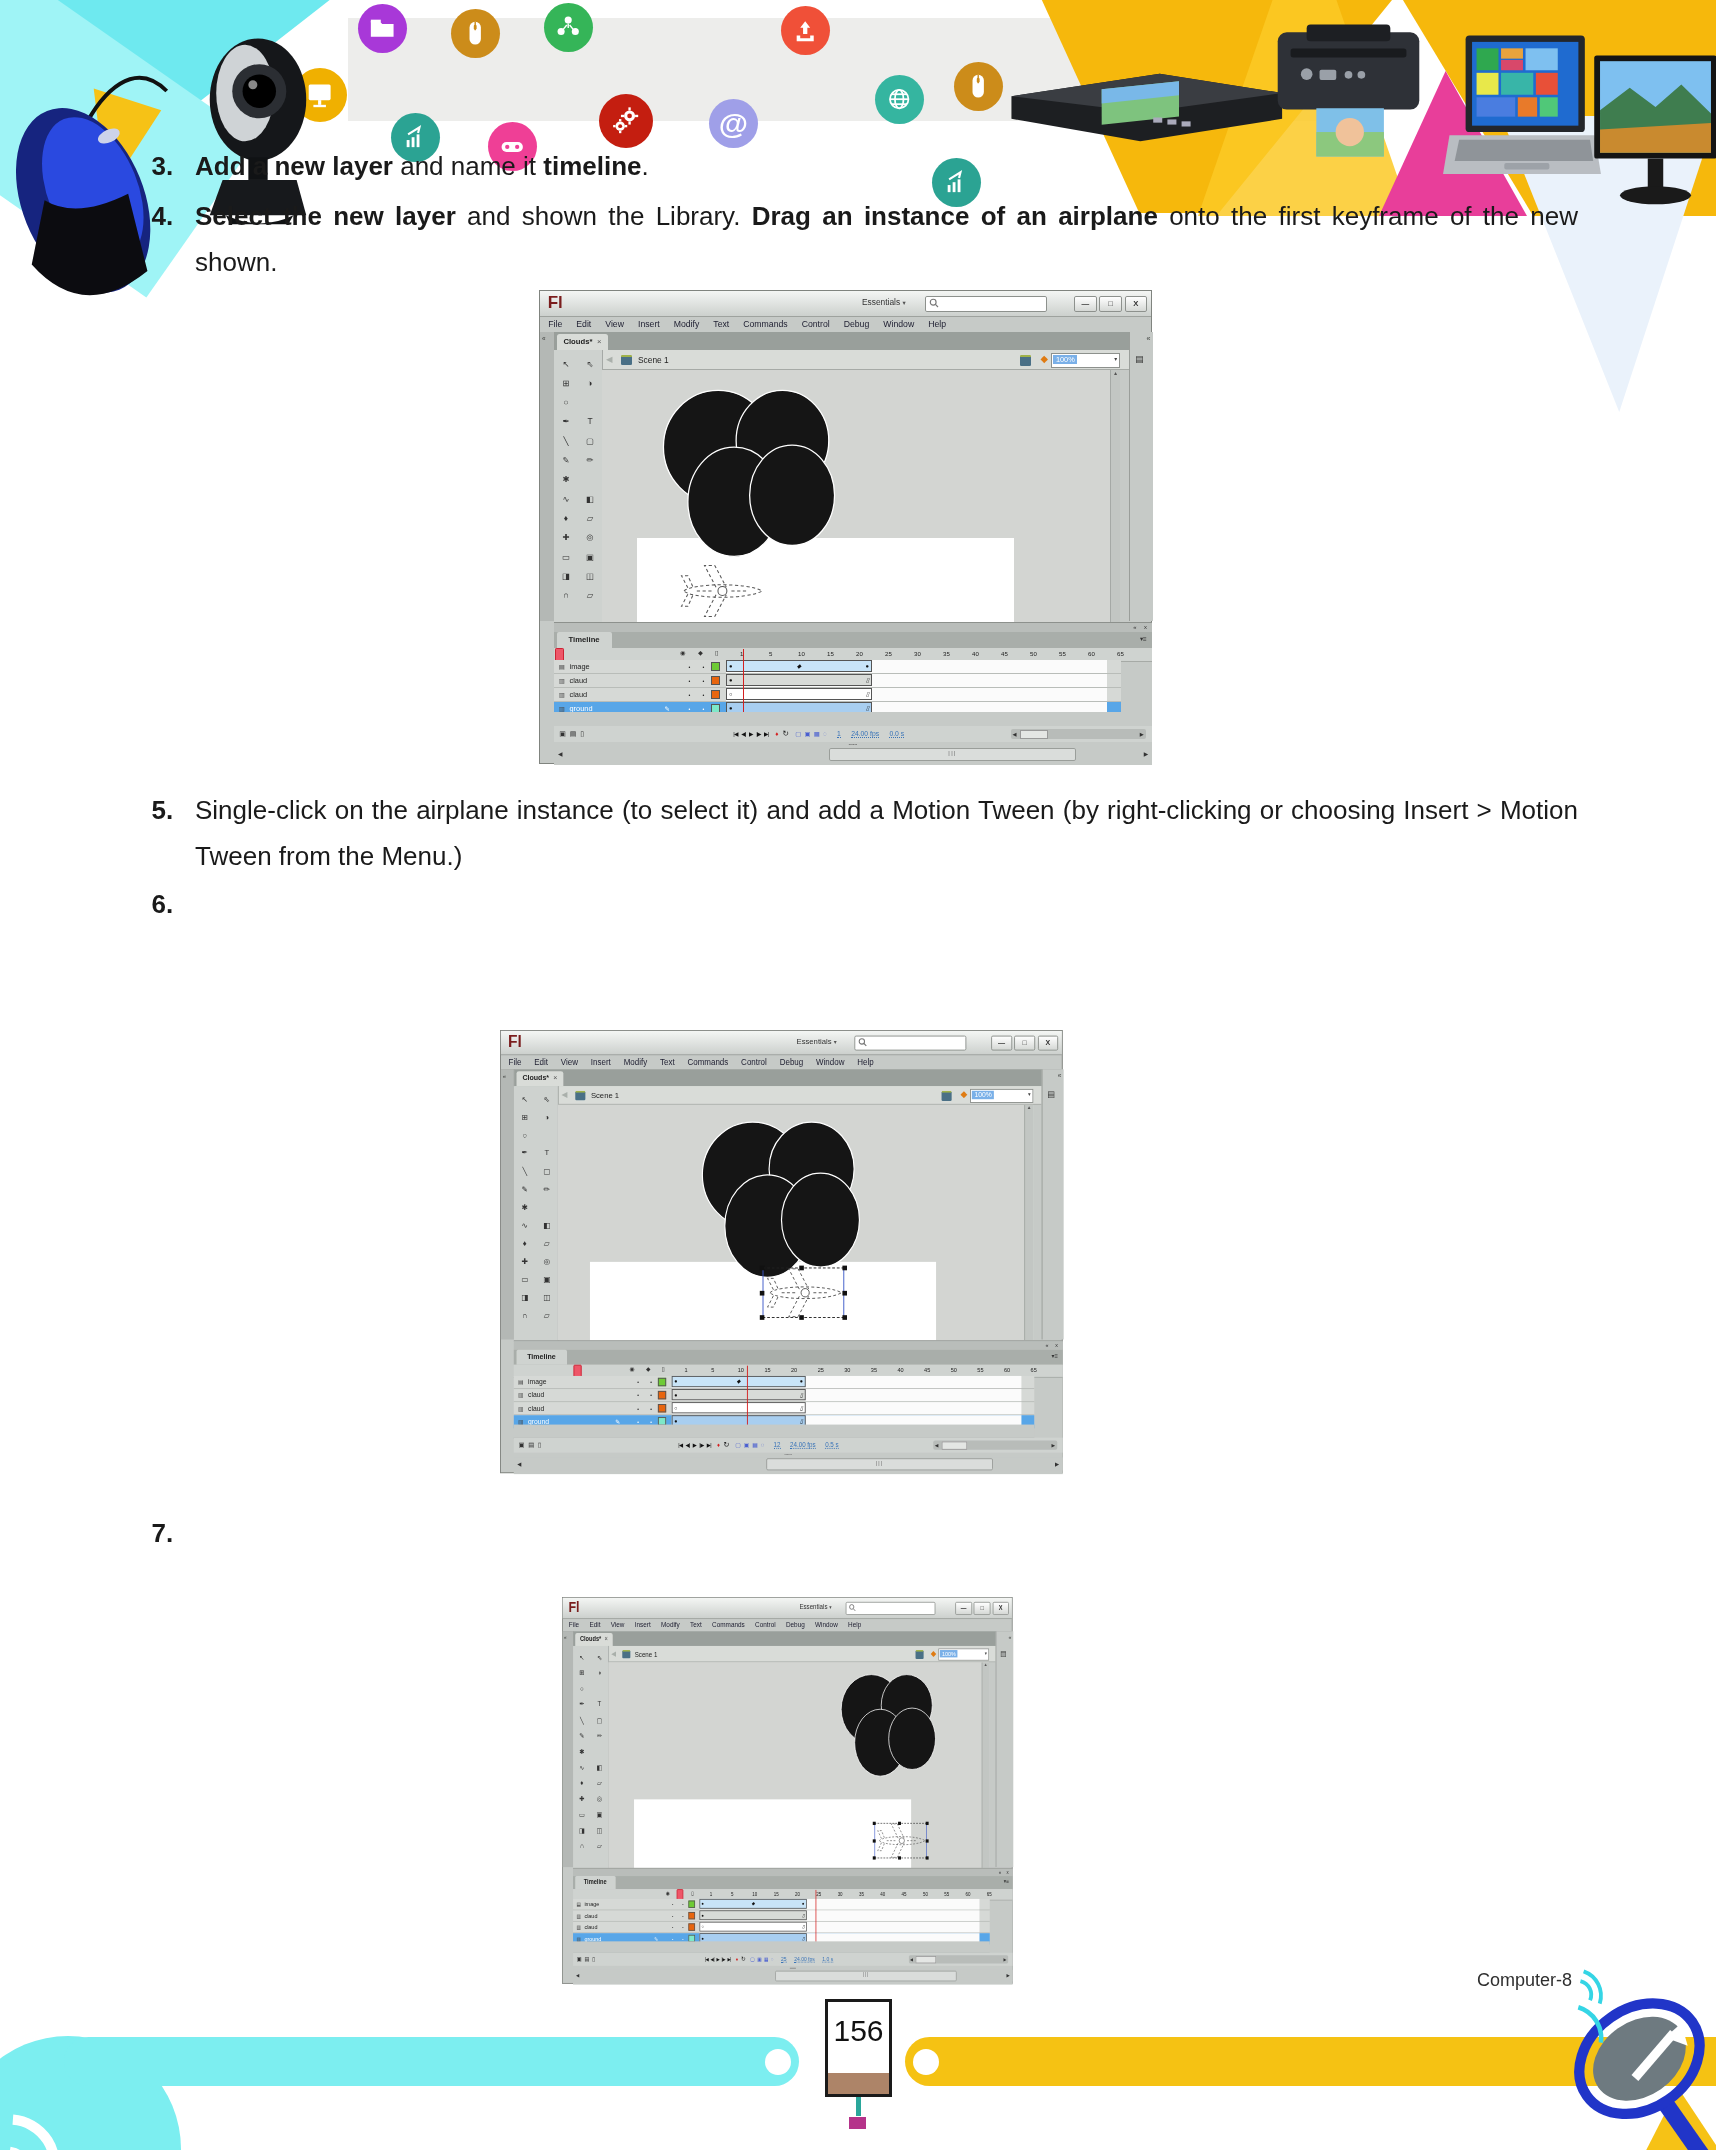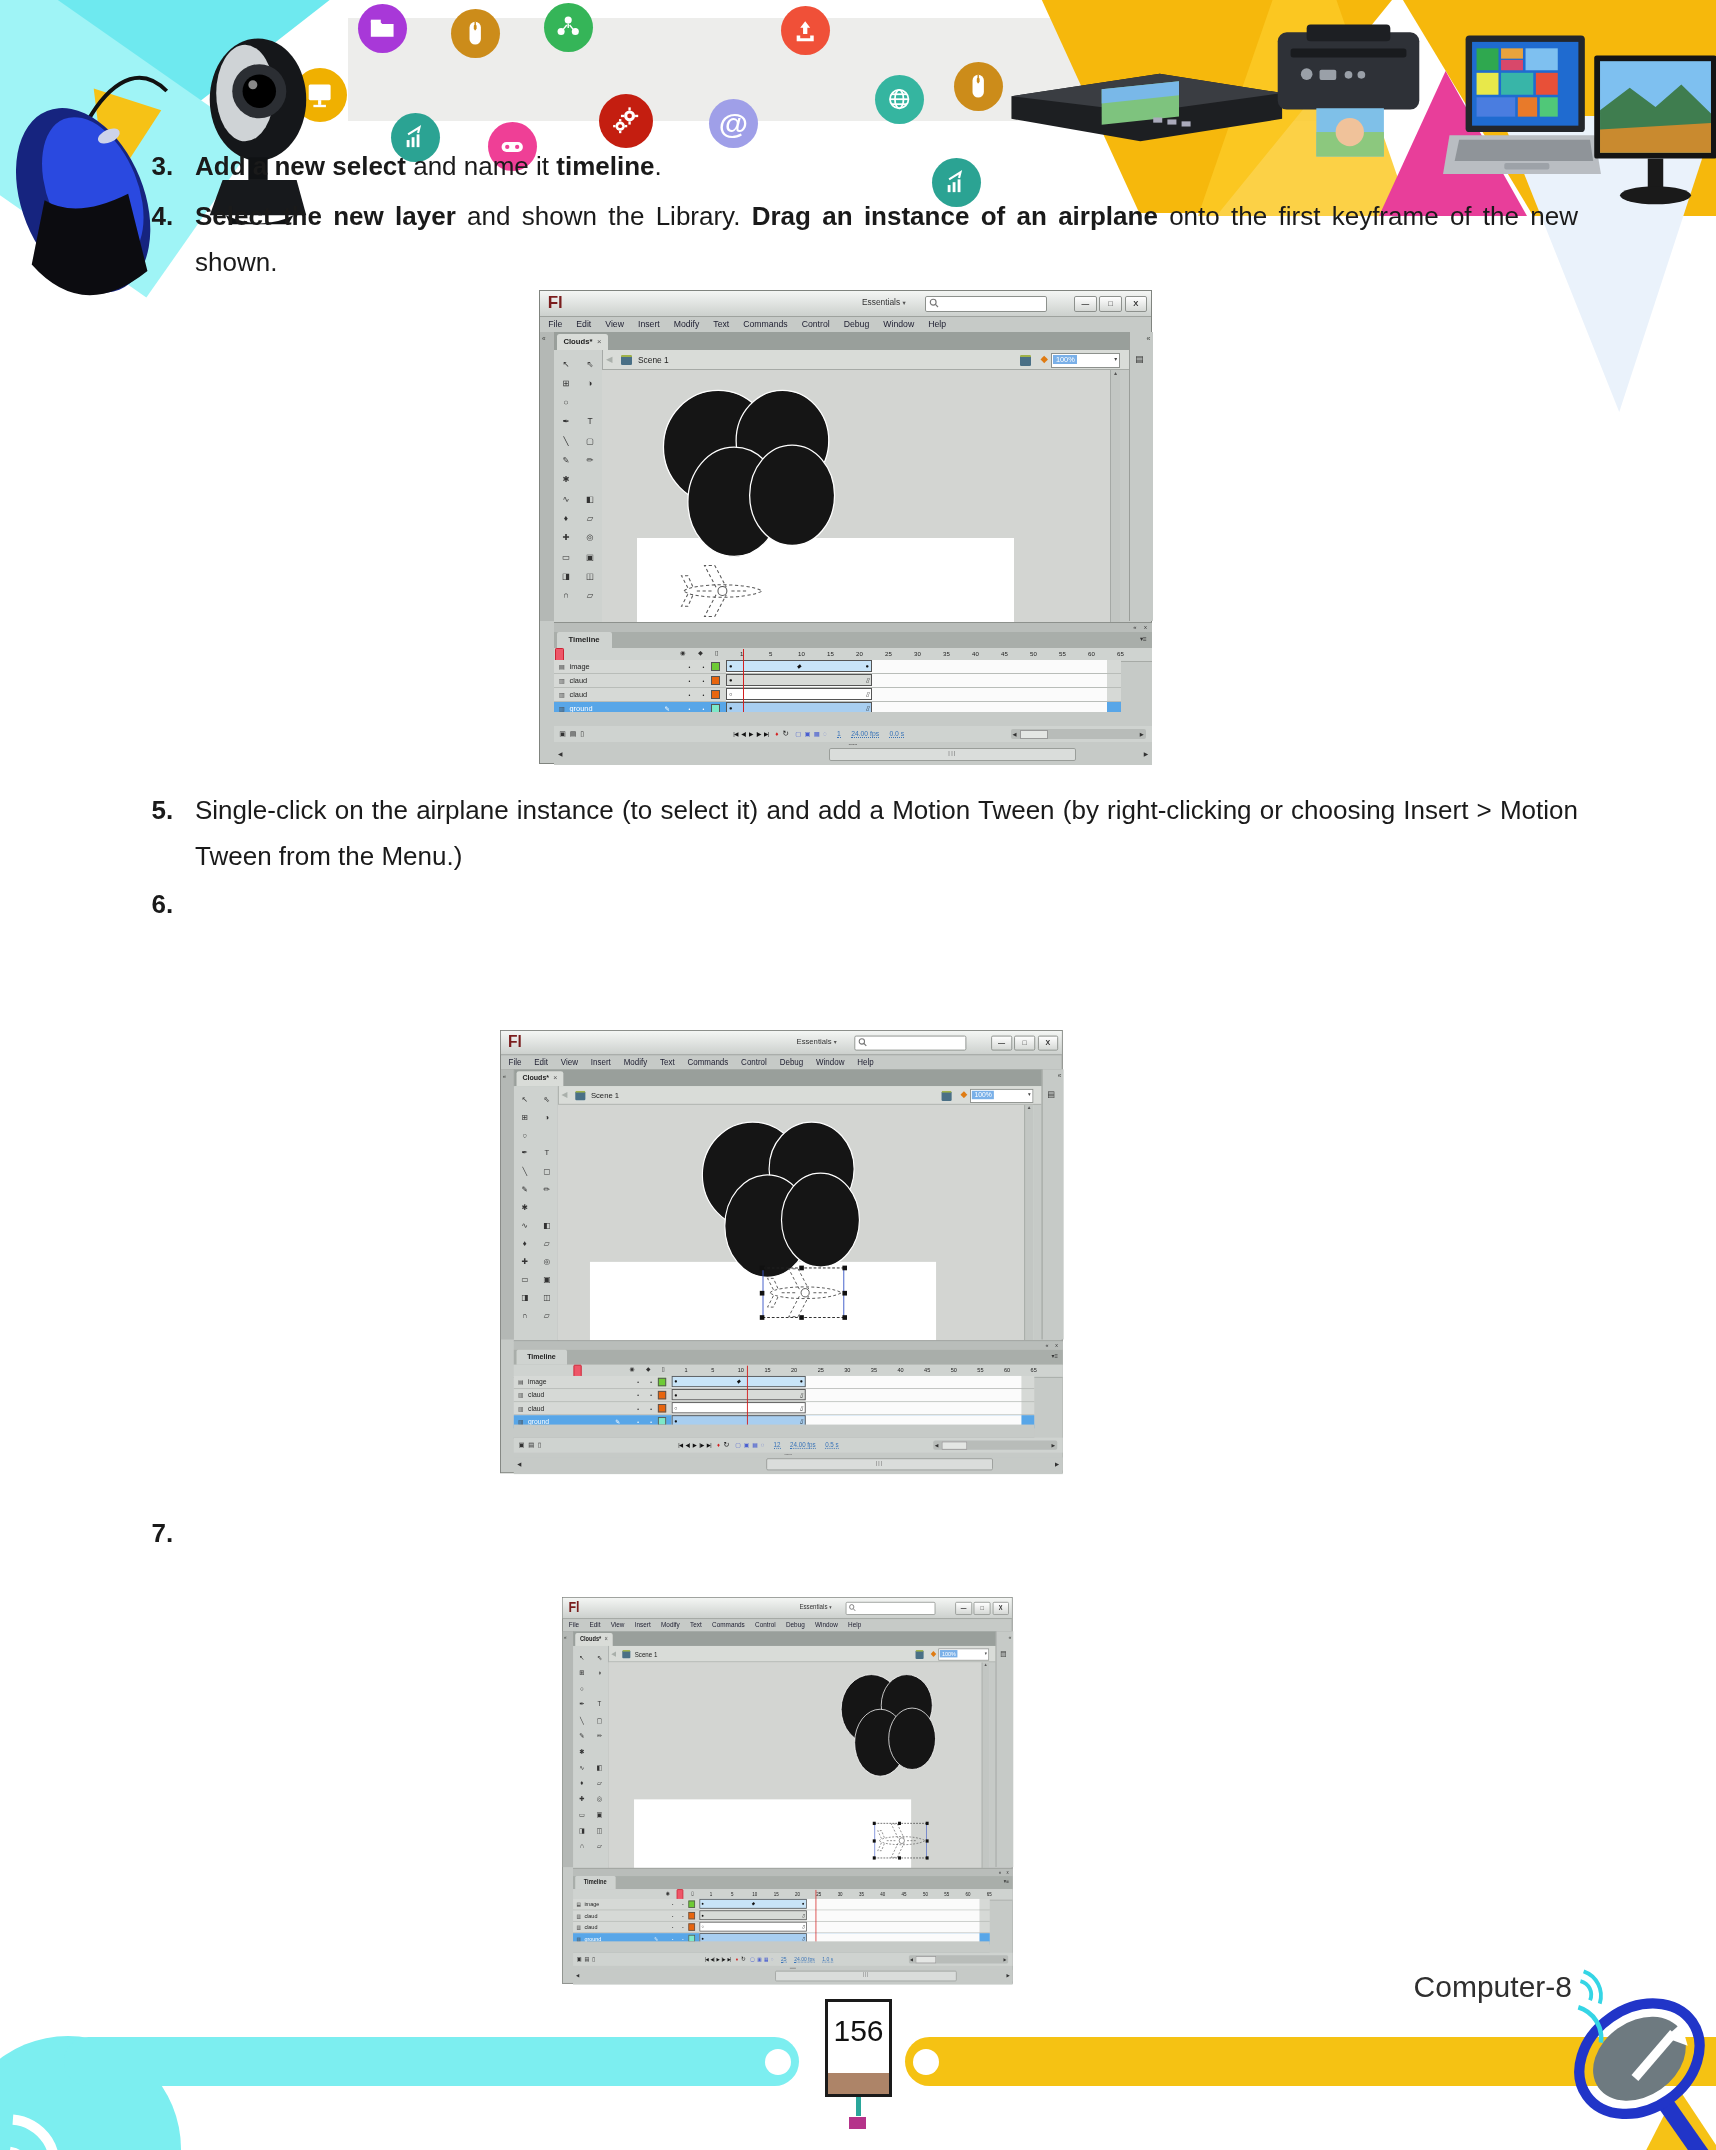--- a/index.html
+++ b/index.html
@@ -129,21 +129,21 @@
   .foot-circle{position:absolute;left:-45px;top:2036px;width:226px;height:226px;border-radius:50%;background:#7ceef0;}
   .foot-bar-c{position:absolute;left:64px;top:2037px;width:735px;height:49px;border-radius:24.5px;background:#7ceef0;}
   .foot-bar-c .dot{position:absolute;right:7.7px;top:11.6px;width:26px;height:26px;border-radius:50%;background:#fff;}
   .foot-bar-y{position:absolute;left:905px;top:2037px;width:811px;height:49px;border-radius:24.5px 0 0 24.5px;background:#f5c213;}
   .foot-bar-y .dot{position:absolute;left:7.7px;top:11.6px;width:26px;height:26px;border-radius:50%;background:#fff;}
   .pgmon{position:absolute;left:825px;top:1999px;width:67px;height:98px;background:#fff;border:3.2px solid #1a1a1a;box-sizing:border-box;}
   .pgmon .n{position:absolute;left:0;top:11.6px;width:100%;text-align:center;font-size:30px;color:#111;}
   .pgmon .brown{position:absolute;left:0;bottom:0;width:100%;height:20.6px;background:#ad8468;}
   .pgstem{position:absolute;left:856px;top:2097px;width:4.5px;height:19.3px;background:#2aa79b;}
   .pgbase{position:absolute;left:849px;top:2117px;width:17px;height:11.6px;background:#b5338a;}
-  .book-lab{position:absolute;left:1379px;top:1970px;width:193px;text-align:right;font-size:30px;color:#2f2f2f;}
+  .book-lab{position:absolute;left:1379px;top:1970px;width:193px;text-align:right;font-size:18px;color:#2f2f2f;}
 </style>
 </head>
 <body>
 
 <div id="page">
 
   <div class="hdr-band"></div>
   <div class="cyan-a"></div>
   <div class="cyan-b"></div>
   <div class="yellow-tip"></div>
@@ -313,21 +313,21 @@
     <rect x="5" y="5" width="190" height="160" rx="4" fill="#141414"></rect>
     <rect x="14" y="14" width="172" height="142" fill="#7ec0f0"></rect>
     <path d="M14 90 L60 55 L100 85 L140 50 L186 95 L186 156 L14 156 Z" fill="#3f7d4f"></path>
     <path d="M14 120 L186 110 L186 156 L14 156 Z" fill="#c98a2f"></path>
     <rect x="88" y="165" width="24" height="45" fill="#1a1a1a"></rect>
     <ellipse cx="100" cy="222" rx="55" ry="14" fill="#1a1a1a"></ellipse>
   </svg>
 
   <div class="step" style="top:143px">
     <span class="num">3.</span>
-    <span class="b">Add a new select</span><span> and name it </span><span class="b">timeline</span><span>.</span>
+    <span class="b">Add a new layer</span><span> and name it </span><span class="b">timeline</span><span>.</span>
   </div>
   <div class="step" style="top:193px">
     <span class="num">4.</span>
     <span class="b">Select the new layer</span><span> and shown the Library. </span><span class="b">Drag an instance of an airplane</span><span> onto the first keyframe of the new shown.</span>
   </div>
   <div class="step" style="top:787px">
     <span class="num">5.</span>
     <span>Single-click on the airplane instance (to select it) and add a Motion Tween (by right-clicking or choosing Insert &gt; Motion Tween from the Menu.)</span>
   </div>
   <div class="step" style="top:881px">

